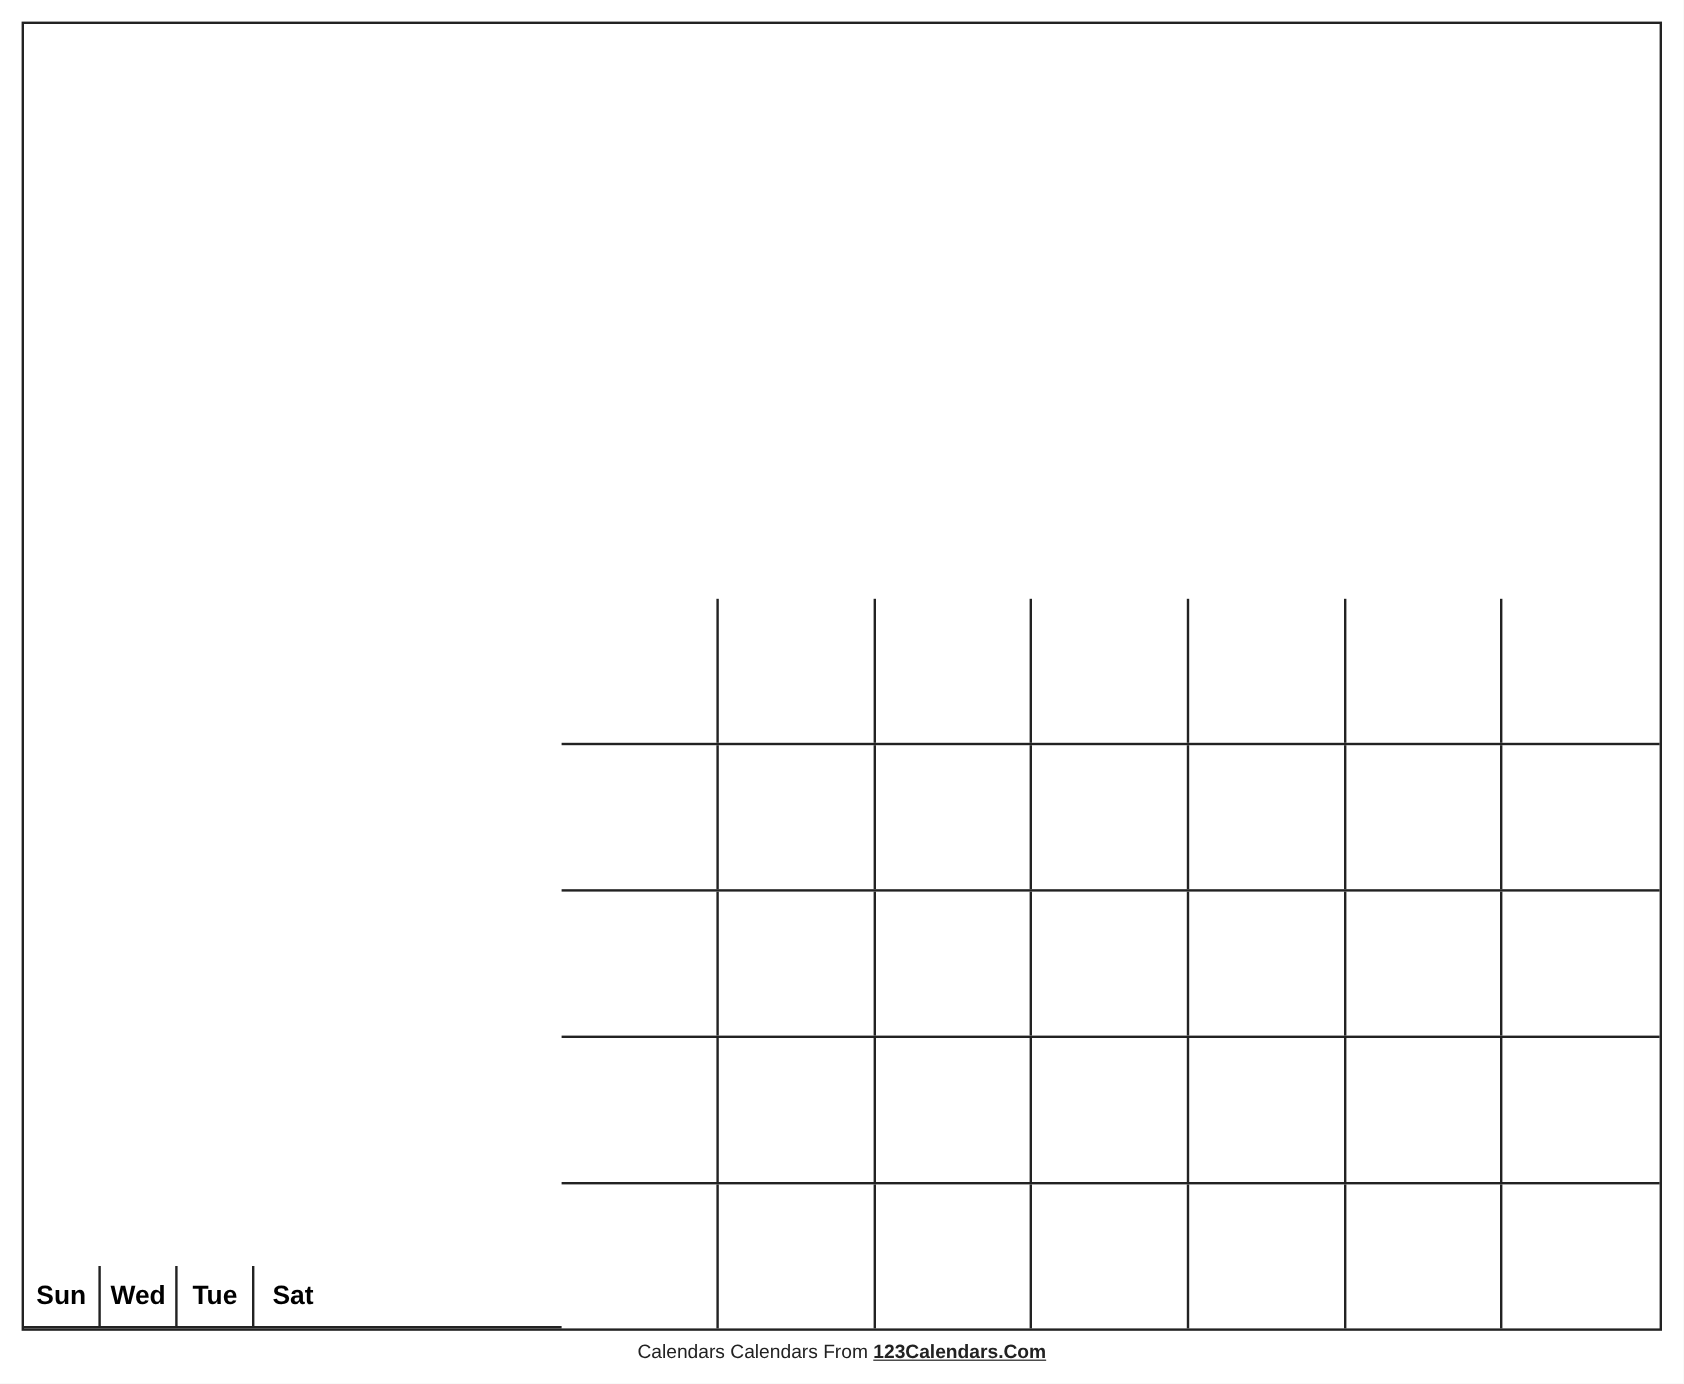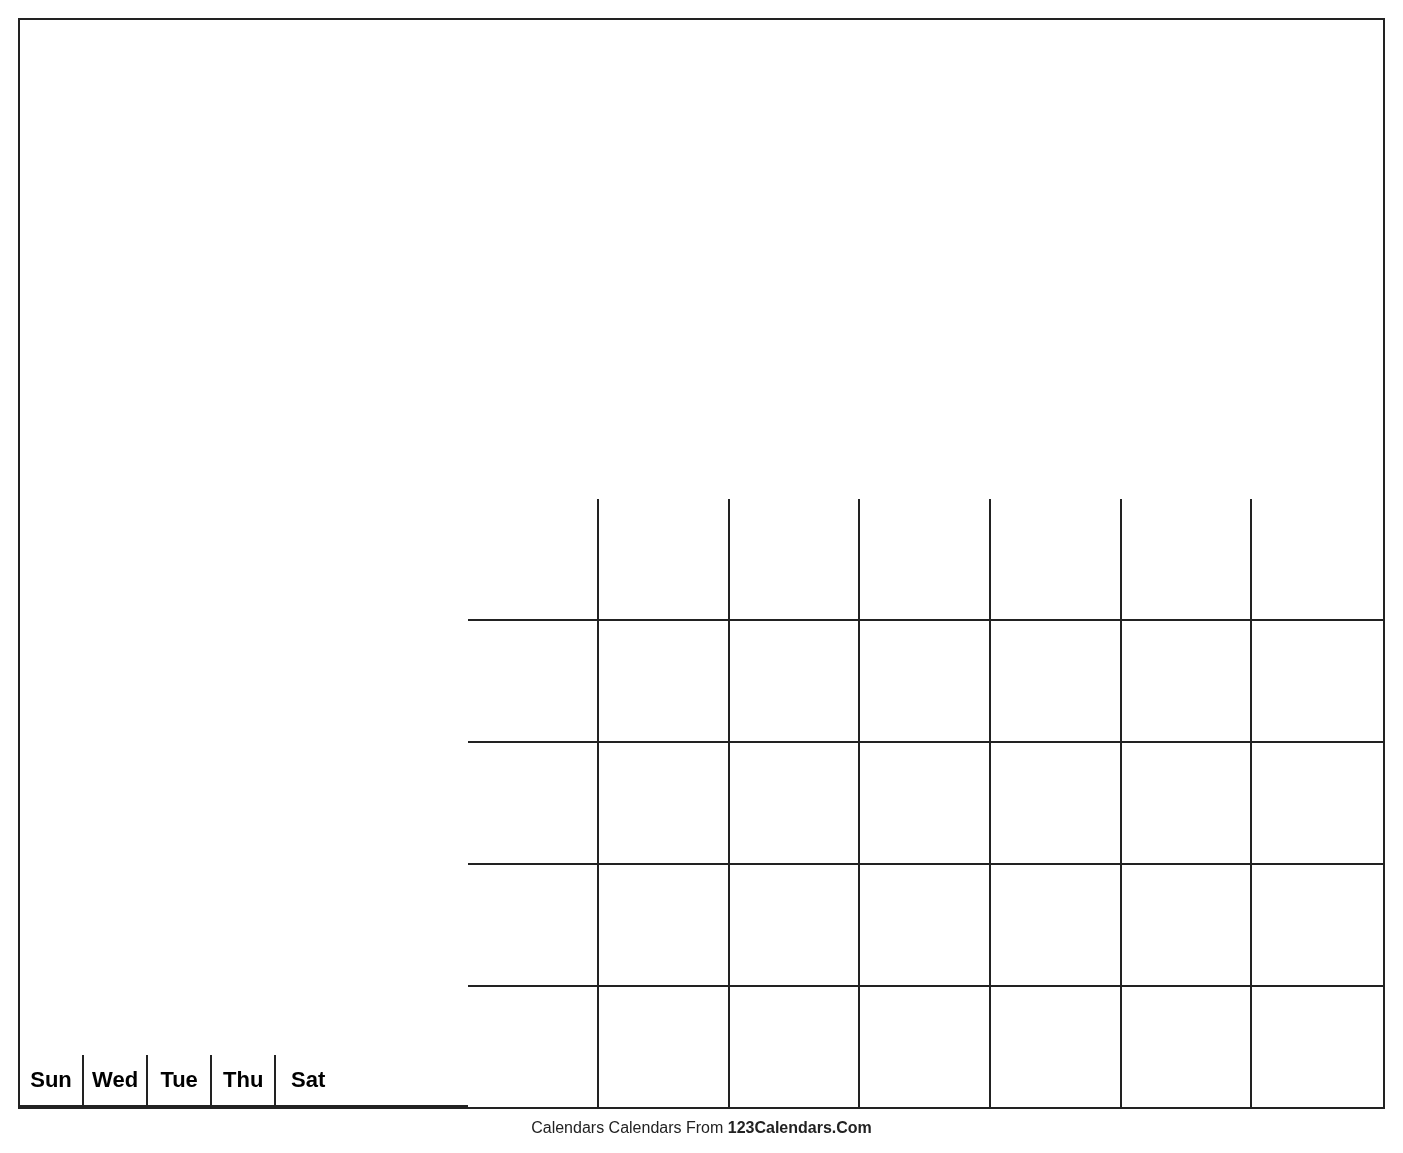--- a/index.html
+++ b/index.html
@@ -123,37 +123,37 @@
 
     .footer {
       padding: 10px 0 6px 0;
       font-size: 16px;
       text-align: center;
       color: #222;
     }
 
     .footer-bold {
       font-weight: bold;
+      text-decoration: underline;
     }
   </style>
 </head>
 <body>
 
 <div class="page-wrapper">
   <div class="calendar-container">
 
     <div class="calendar-title-row">
       <span class="calendar-title-text"></span>
     </div>
 
     <div class="calendar-header-row">
       <div class="calendar-header-cell">Sun</div>
       <div class="calendar-header-cell">Wed</div>
       <div class="calendar-header-cell">Tue</div>
-      <div class="calendar-header-cell">Thu</div>
       <div class="calendar-header-cell">Sat</div>
     </div>
 
     <div class="calendar-body">
 
       <div class="calendar-week-row">
         <div class="calendar-day-cell"></div>
         <div class="calendar-day-cell"></div>
         <div class="calendar-day-cell"></div>
         <div class="calendar-day-cell"></div>

